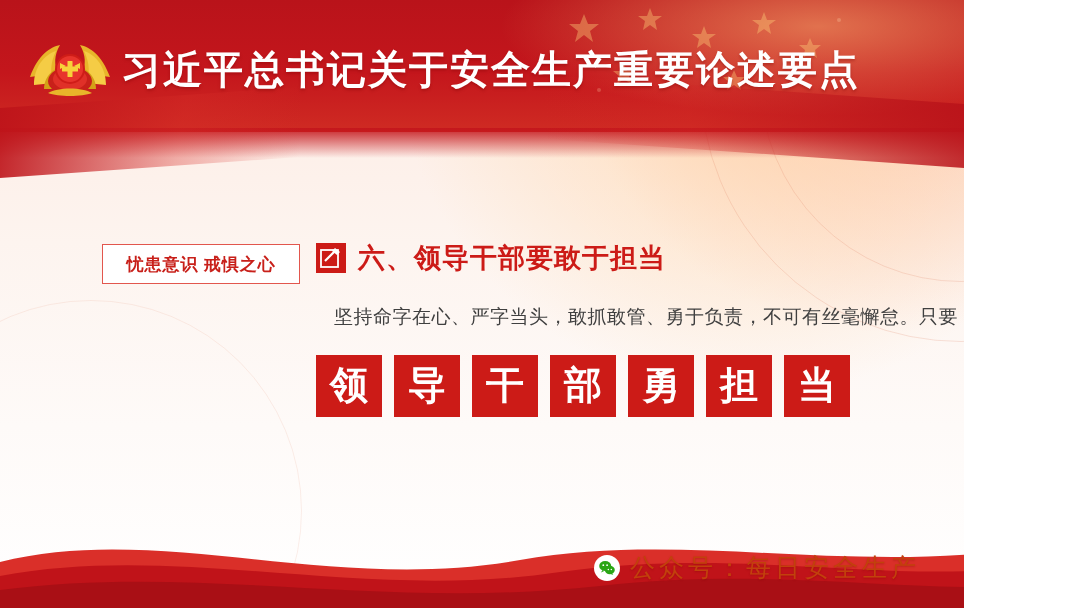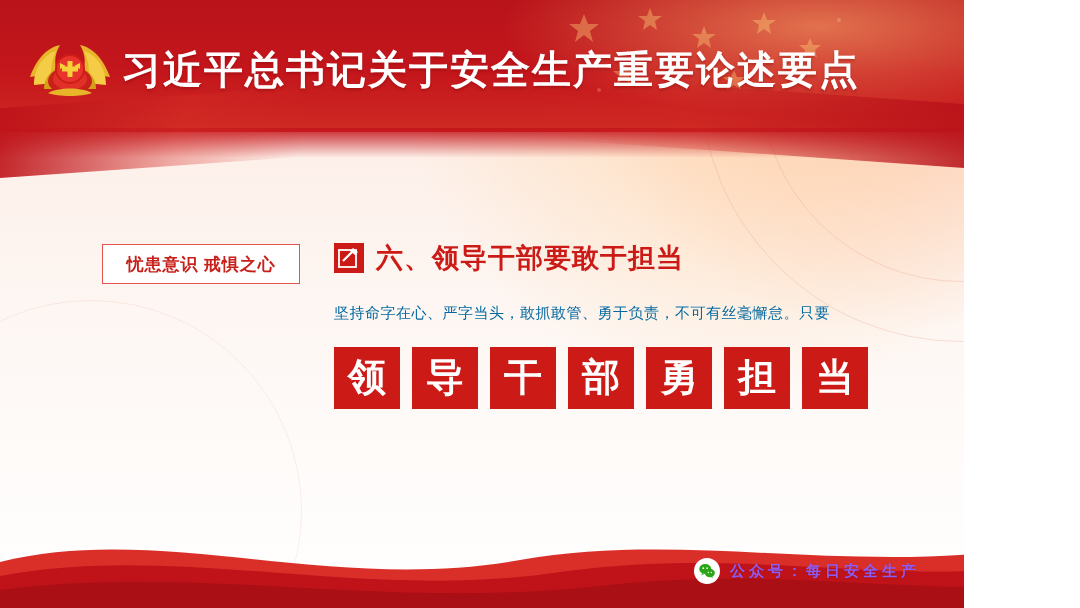--- a/index.html
+++ b/index.html
@@ -124,23 +124,24 @@
     font-size: 17px;
     letter-spacing: 1px;
     display: flex;
     align-items: center;
     justify-content: center;
   }
 
   
   .content {
     position: absolute;
-    left: 334px;
+    left: 316px;
     top: 240px;
     width: 660px;
+    text-align: center;
   }
   .section-head {
     display: flex;
     align-items: center;
     gap: 12px;
     margin-bottom: 22px;
   }
   .sec-icon {
     width: 30px; height: 30px;
     background: #cc1b17;
@@ -151,22 +152,22 @@
   .sec-title {
     font-family: "Liberation Serif", serif;
     font-weight: bold;
     font-size: 27px;
     color: #cc1b17;
     letter-spacing: 1px;
     white-space: nowrap;
   }
   .body-text {
     font-family: "Liberation Sans", sans-serif;
-    font-size: 15px;
-    color: #0369a1;
+    font-size: 19px;
+    color: #404040;
     line-height: 2.05;
     letter-spacing: 0.5px;
   }
   .big-word-row {
     display: flex;
     gap: 12px;
     margin-top: 18px;
   }
   .big-word {
     width: 66px; height: 62px;
@@ -193,23 +194,23 @@
     width: 26px; height: 26px;
     border-radius: 50%;
     background: #ffffff;
     display: flex;
     align-items: center;
     justify-content: center;
     flex: none;
   }
   .footer-text {
     font-family: "Liberation Serif", serif;
-    font-weight: bold;
-    font-size: 15px;
-    color: #8b5cf6;
+    font-weight: normal;
+    font-size: 25px;
+    color: #c2410c;
     letter-spacing: 4px;
     text-shadow: 0 1px 2px rgba(120,0,0,0.3);
   }
 </style>
 </head>
 <body>
 
 <div id="slide">
 
   <div class="bg-base"></div>

